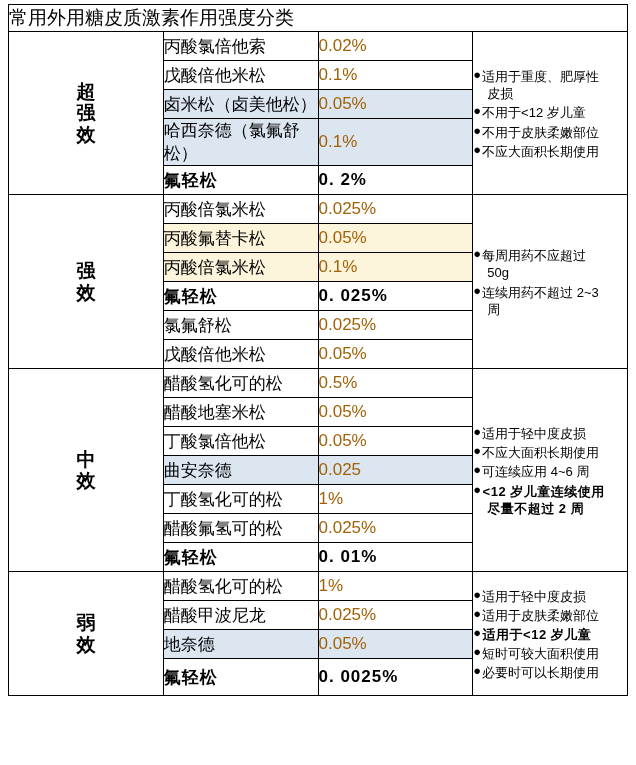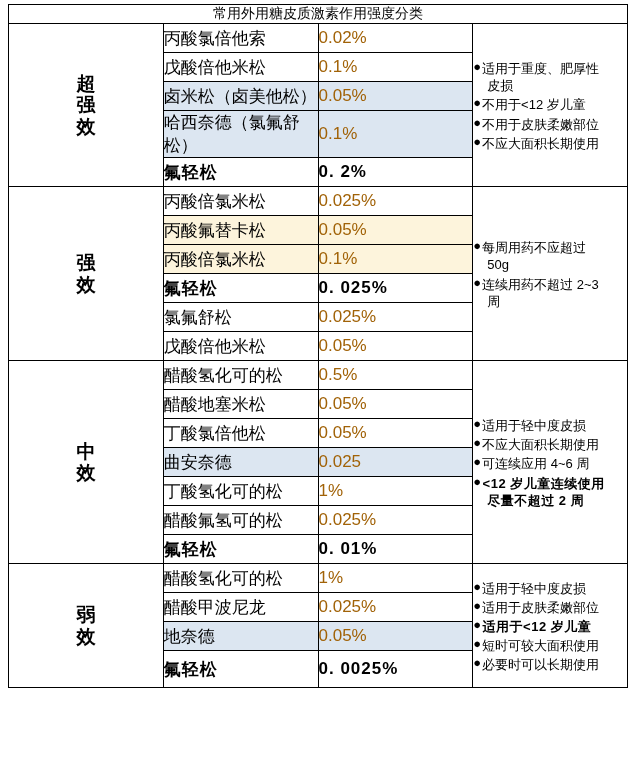--- a/index.html
+++ b/index.html
@@ -24,22 +24,22 @@
     border-collapse: collapse;
     width: 620px;
     table-layout: fixed;
   }
   table.main td, table.main th {
     border: 1px solid #000;
     padding: 0;
     vertical-align: middle;
   }
   .title-cell {
-    text-align: center;
-    font-size: 14px;
+    text-align: left;
+    font-size: 19px;
     padding: 5px 0 6px 0;
     border: 1px solid #000;
     font-weight: normal;
   }
   .cat-cell {
     width: 38px;
     text-align: center;
     font-size: 19px;
     line-height: 1.12;
     font-weight: bold;

